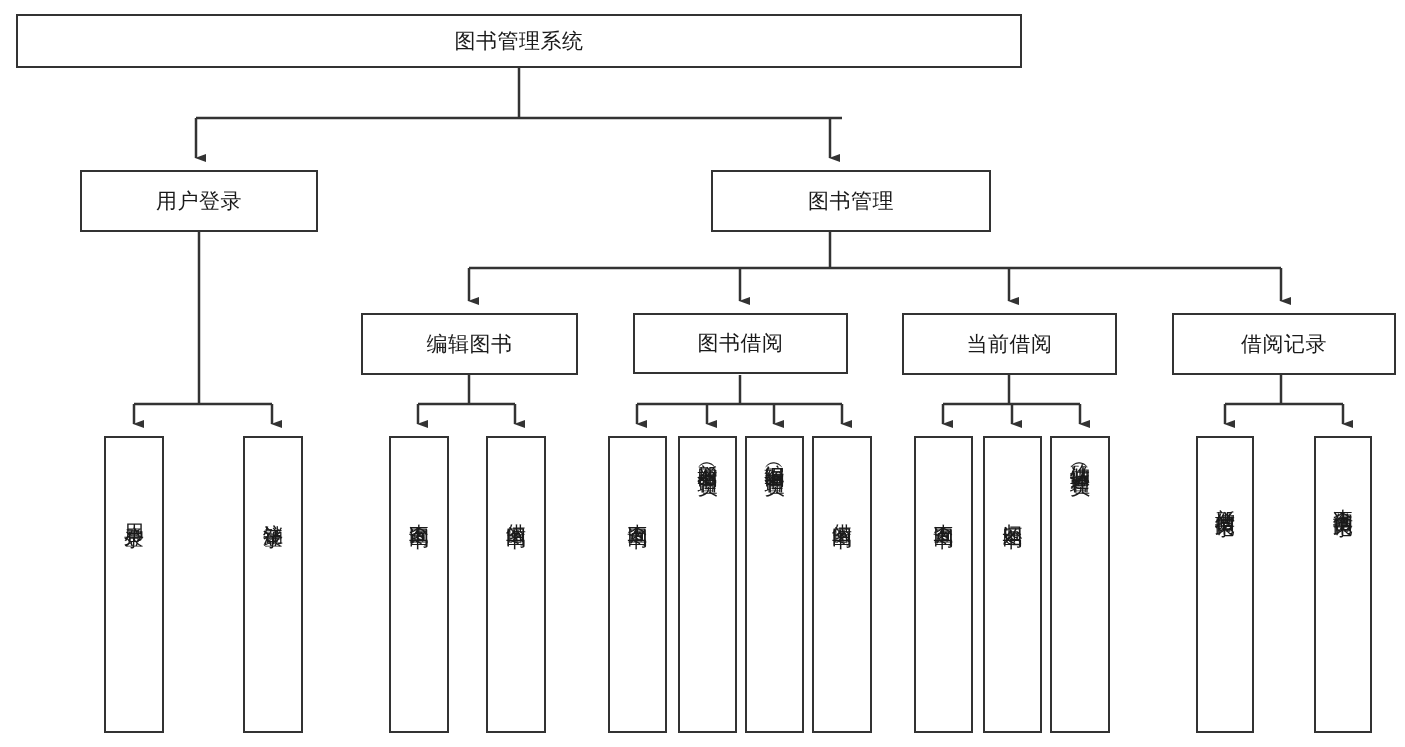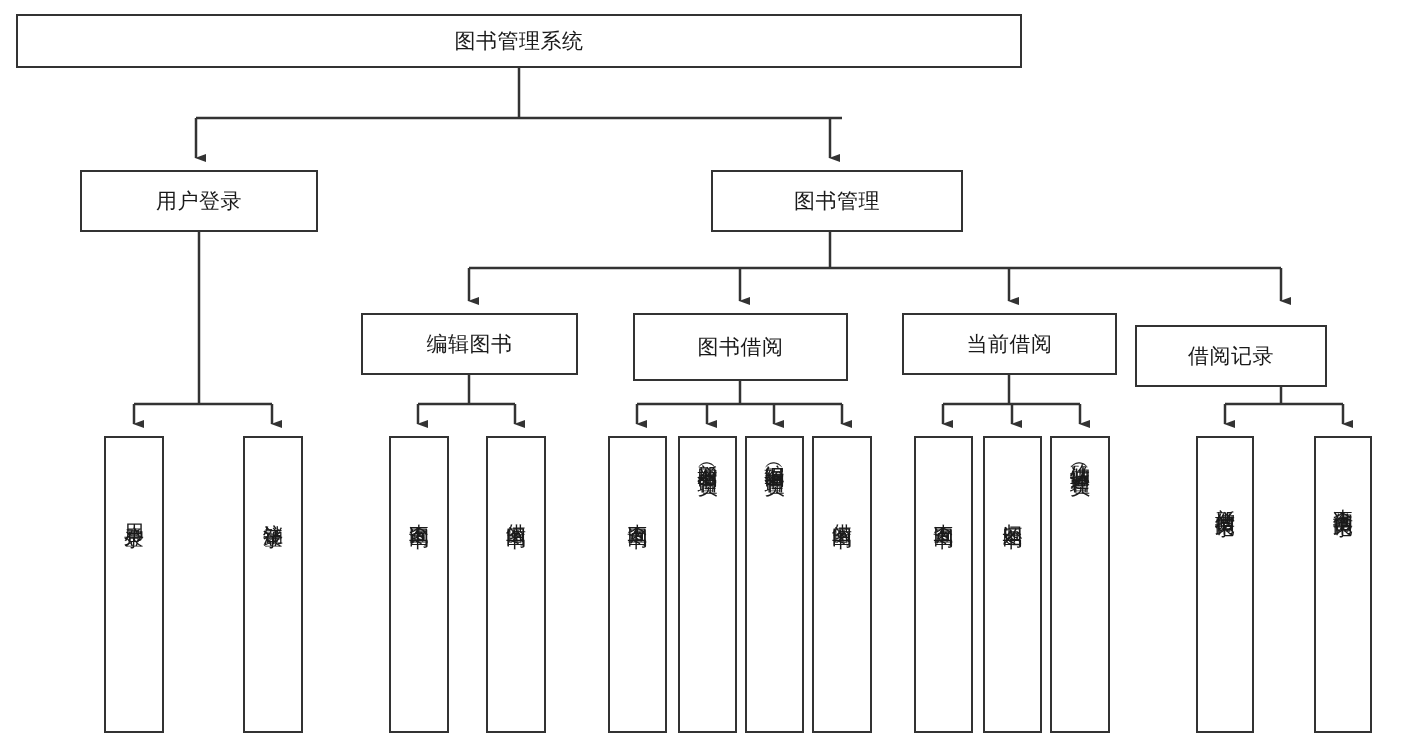--- a/index.html
+++ b/index.html
@@ -126,34 +126,34 @@
     </g>
   </svg>
 
   <div class="node" style="left:16px; top:14px; width:1006px; height:54px;">
     <span class="node-label">图书管理系统</span>
   </div>
 
   <div class="node" style="left:80px; top:170px; width:238px; height:62px;">
     <span class="node-label">用户登录</span>
   </div>
-  <div class="node" style="left:711px; top:170px; width:252px; height:62px;">
+  <div class="node" style="left:711px; top:170px; width:280px; height:62px;">
     <span class="node-label">图书管理</span>
   </div>
 
   <div class="node" style="left:361px; top:313px; width:217px; height:62px;">
     <span class="node-label">编辑图书</span>
   </div>
-  <div class="node" style="left:633px; top:313px; width:215px; height:68px;">
+  <div class="node" style="left:633px; top:313px; width:215px; height:61px;">
     <span class="node-label">图书借阅</span>
   </div>
   <div class="node" style="left:902px; top:313px; width:215px; height:62px;font-family:Liberation Serif, serif;">
     <span class="node-label">当前借阅</span>
   </div>
-  <div class="node" style="left:1135px; top:313px; width:192px; height:62px;margin-top:12px;">
+  <div class="node" style="left:1172px; top:313px; width:224px; height:62px;">
     <span class="node-label">借阅记录</span>
   </div>
 
   <div class="node vertical leaf-short" style="left:104px; top:436px; width:60px; height:297px;">
     <span class="node-label">用户登录</span>
   </div>
   <div class="node vertical leaf-short" style="left:243px; top:436px; width:60px; height:297px;">
     <span class="node-label">注销登录</span>
   </div>
 

